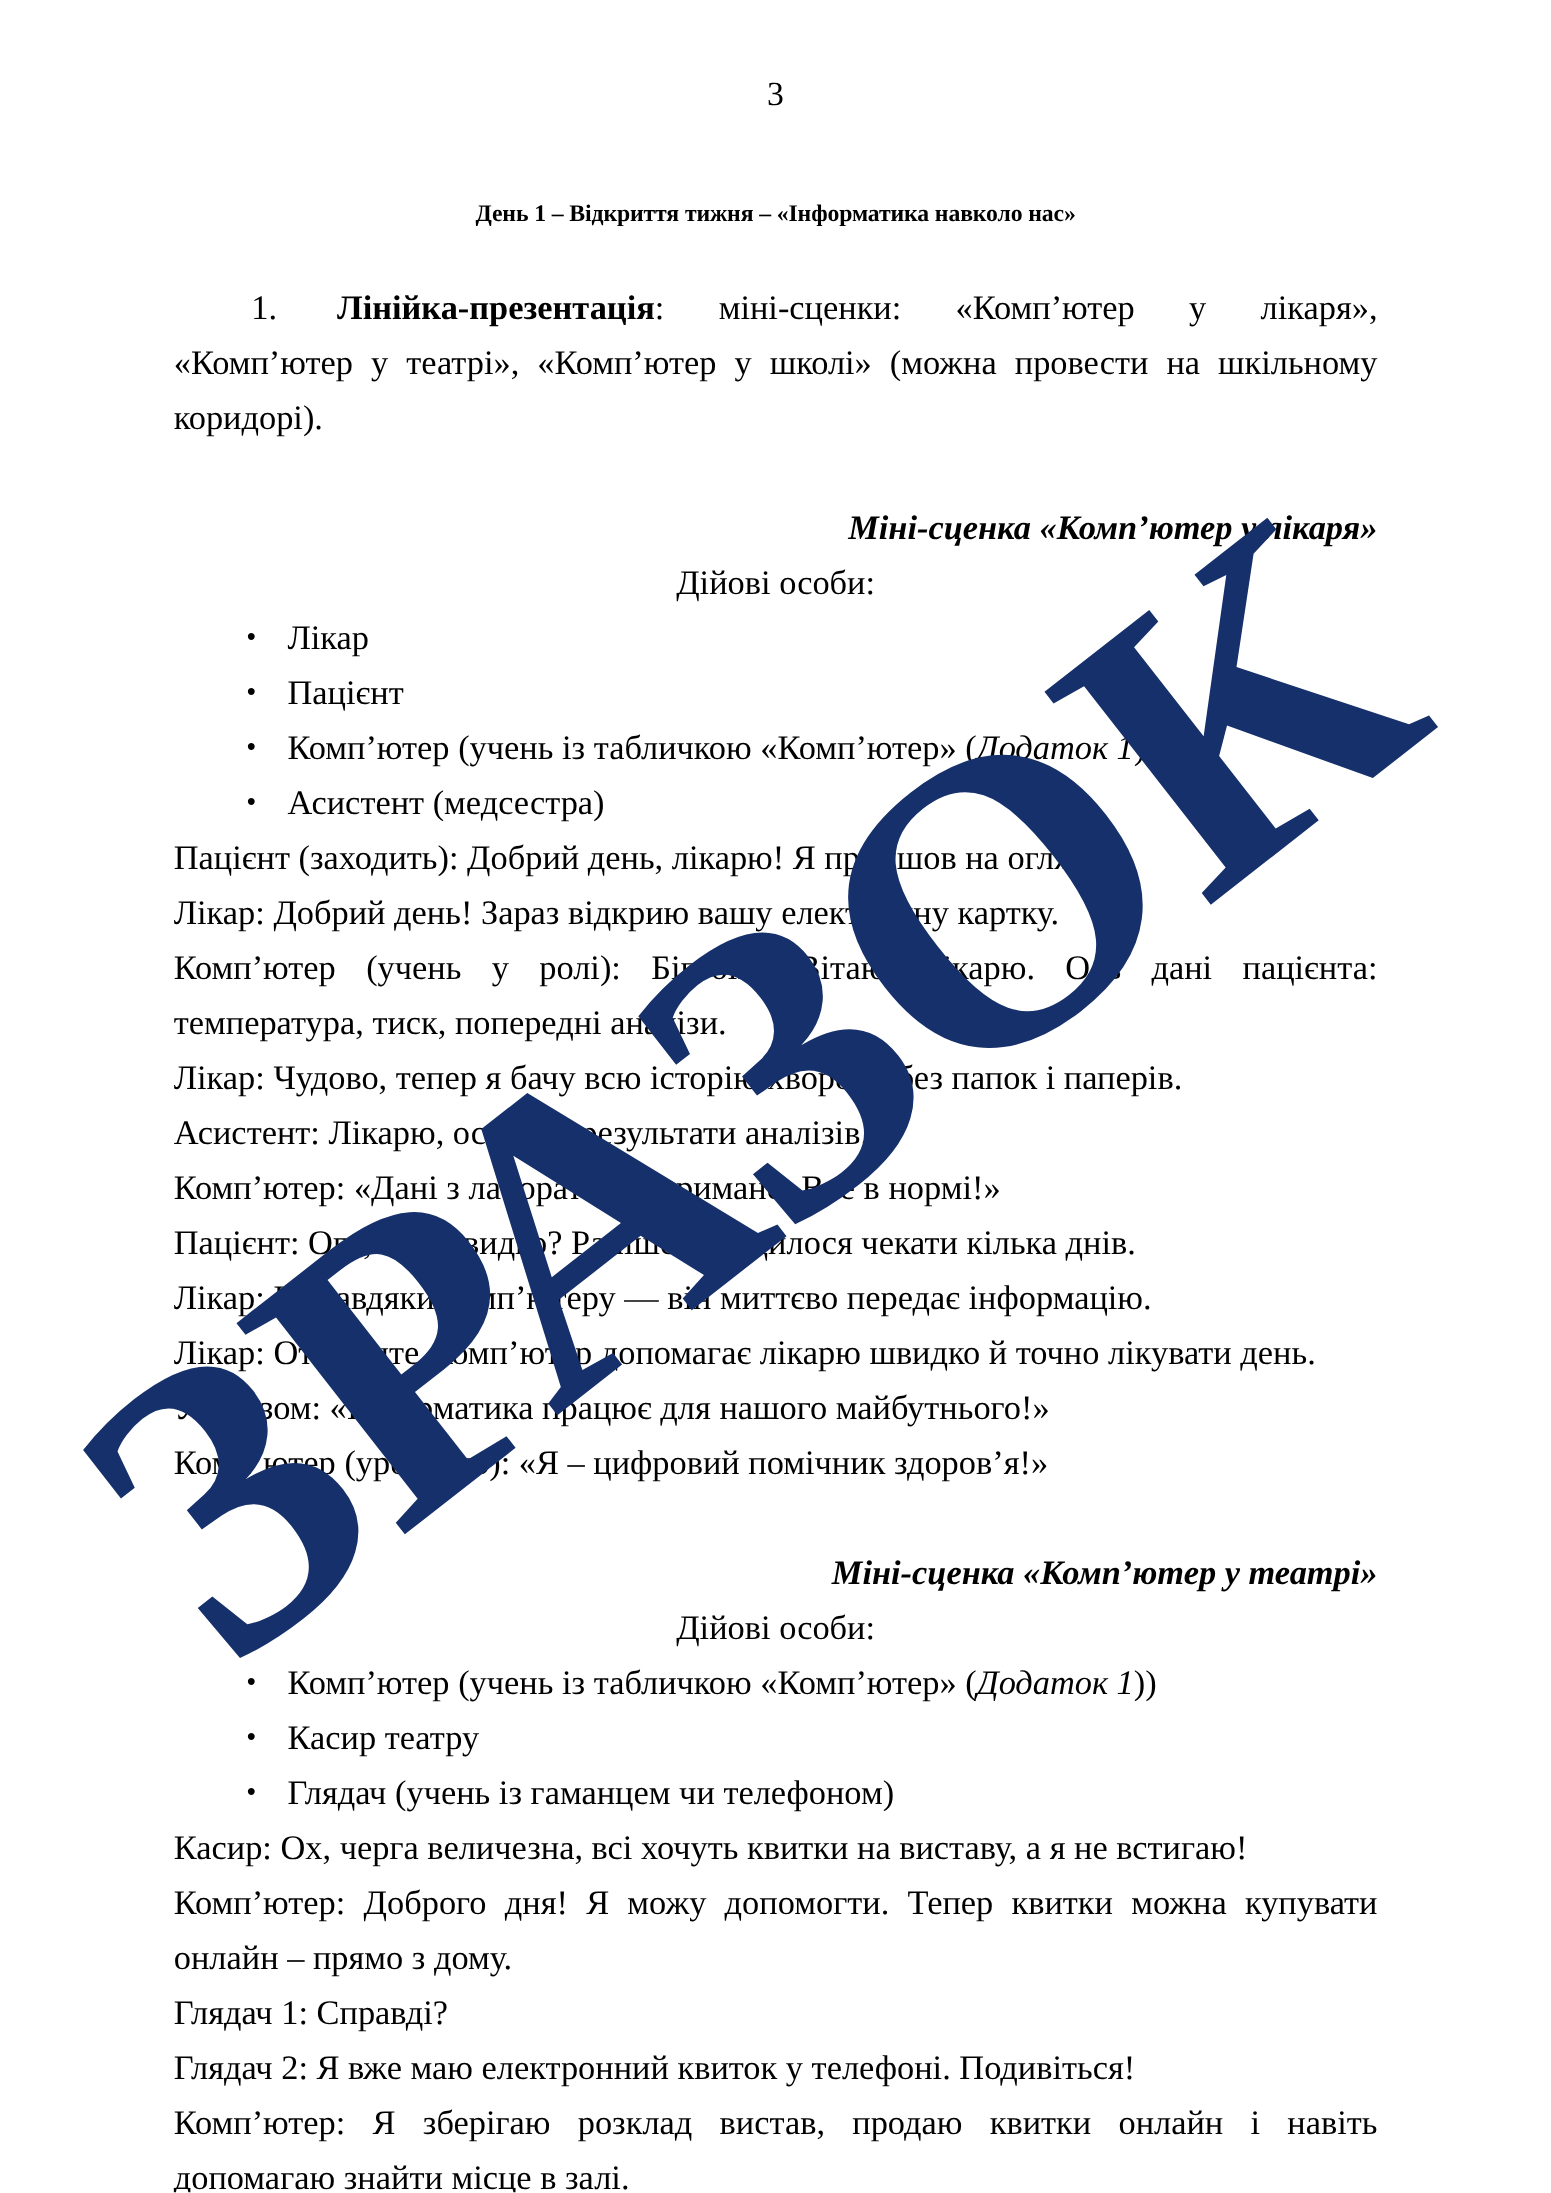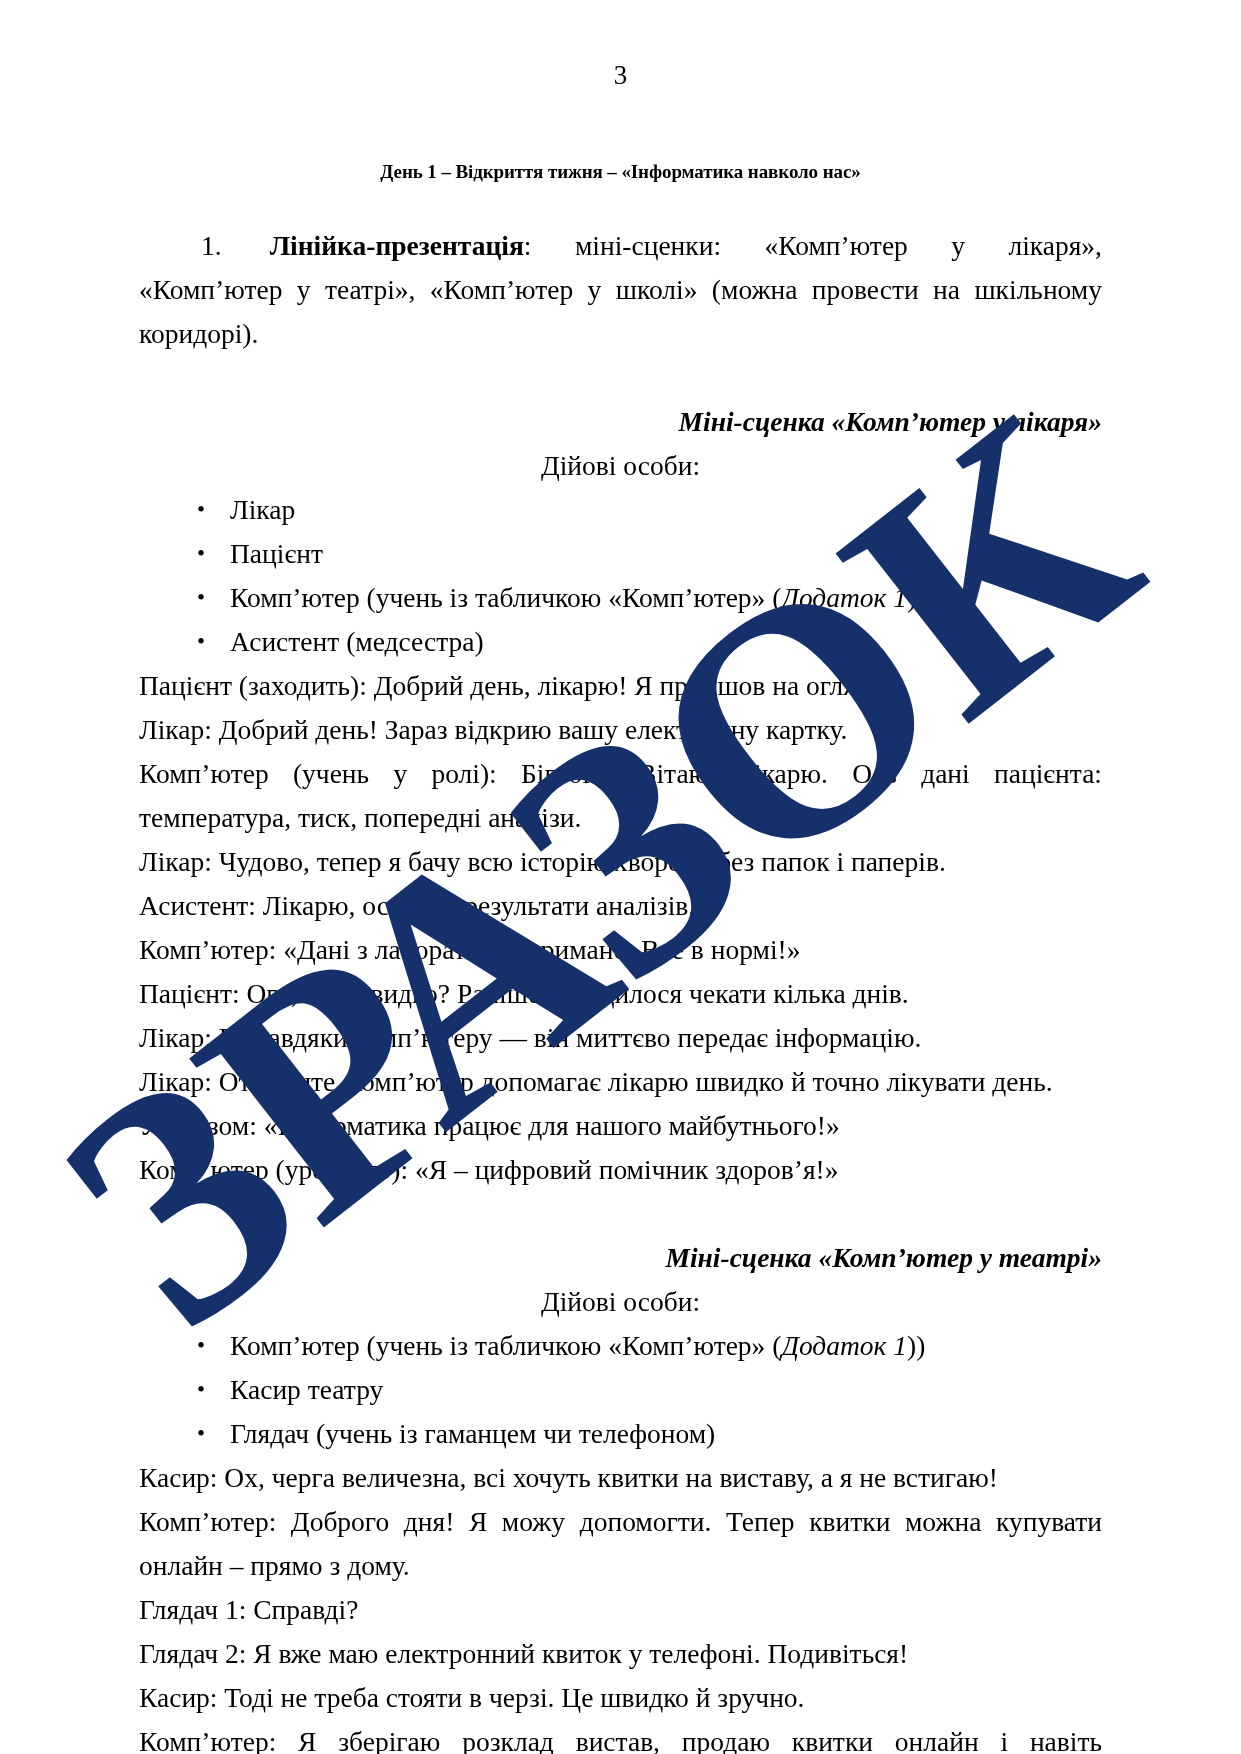--- a/index.html
+++ b/index.html
@@ -160,21 +160,20 @@
     <ul class="cast">
       <li><span>Комп’ютер (учень із табличкою «Комп’ютер» (</span><span class="ital">Додаток 1</span><span>))</span></li>
       <li><span>Касир театру</span></li>
       <li><span>Глядач (учень із гаманцем чи телефоном)</span></li>
     </ul>
 
     <p class="just">Касир: Ох, черга величезна, всі хочуть квитки на виставу, а я не встигаю!</p>
     <p class="just">Комп’ютер: Доброго дня! Я можу допомогти. Тепер квитки можна купувати онлайн – прямо з дому.</p>
     <p class="just">Глядач 1: Справді?</p>
     <p class="just">Глядач 2: Я вже маю електронний квиток у телефоні. Подивіться!</p>
-    <p class="just">Касир: Тоді не треба стояти в черзі. Це швидко й зручно.</p>
     <p class="just">Комп’ютер: Я зберігаю розклад вистав, продаю квитки онлайн і навіть допомагаю знайти місце в залі.</p>
 
   </div>
 
   <div class="watermark">
     <svg width="1241" height="1754" viewBox="0 0 1241 1754" xmlns="http://www.w3.org/2000/svg">
       <text class="wm-text" x="620" y="900" text-anchor="middle" dominant-baseline="middle" transform="rotate(-38 620 900)" fill="#16306b">ЗРАЗОК</text>
     </svg>
   </div>
 

